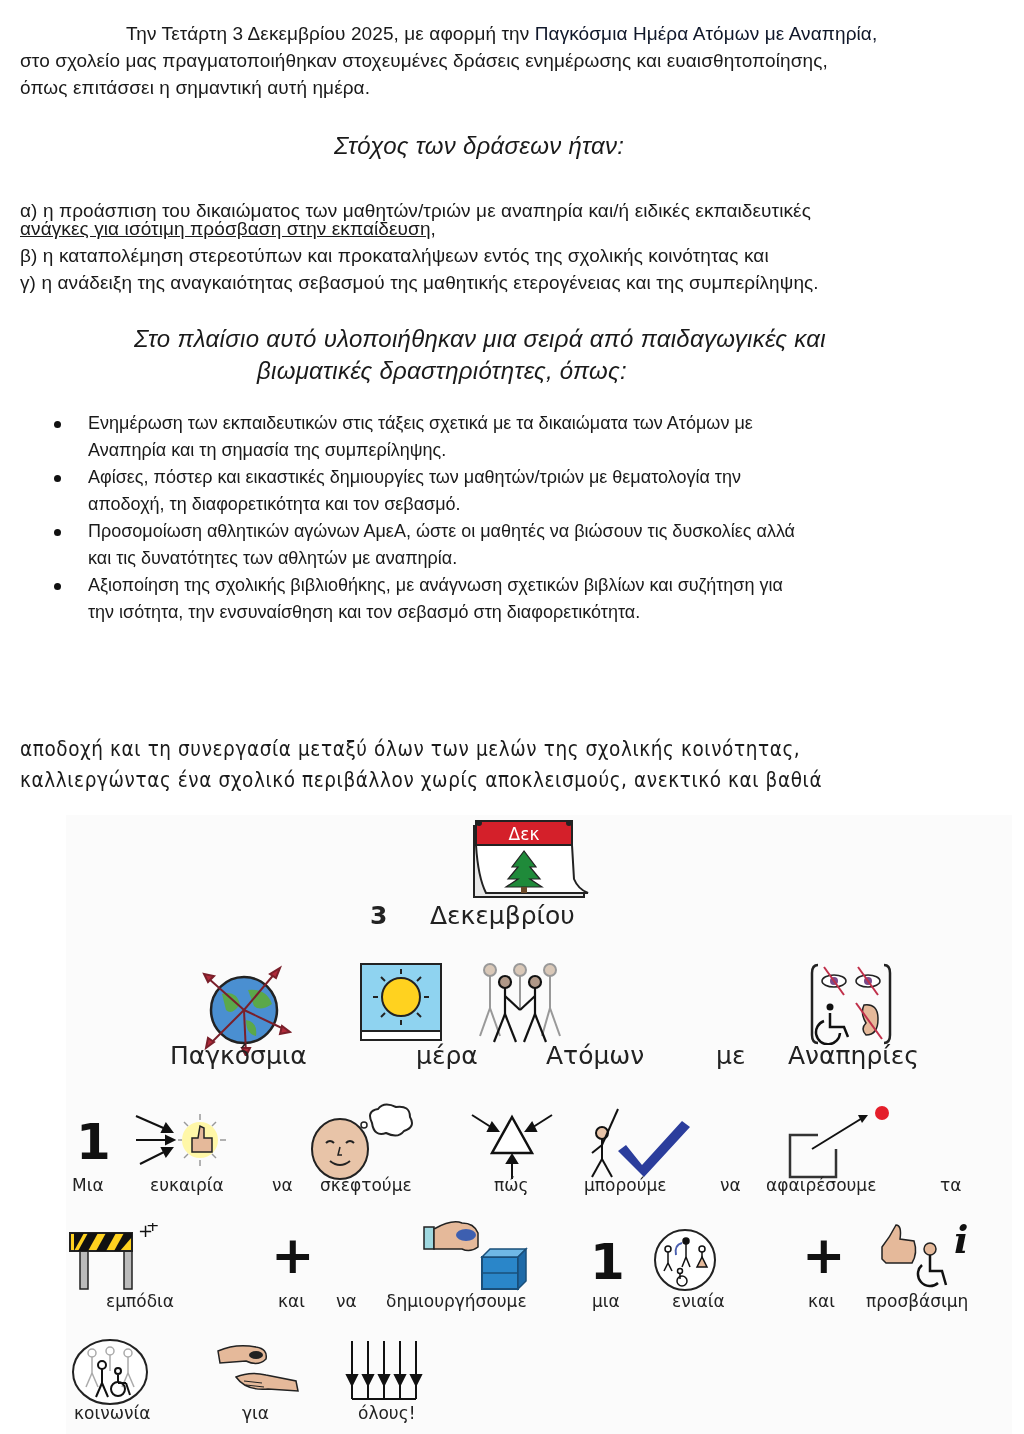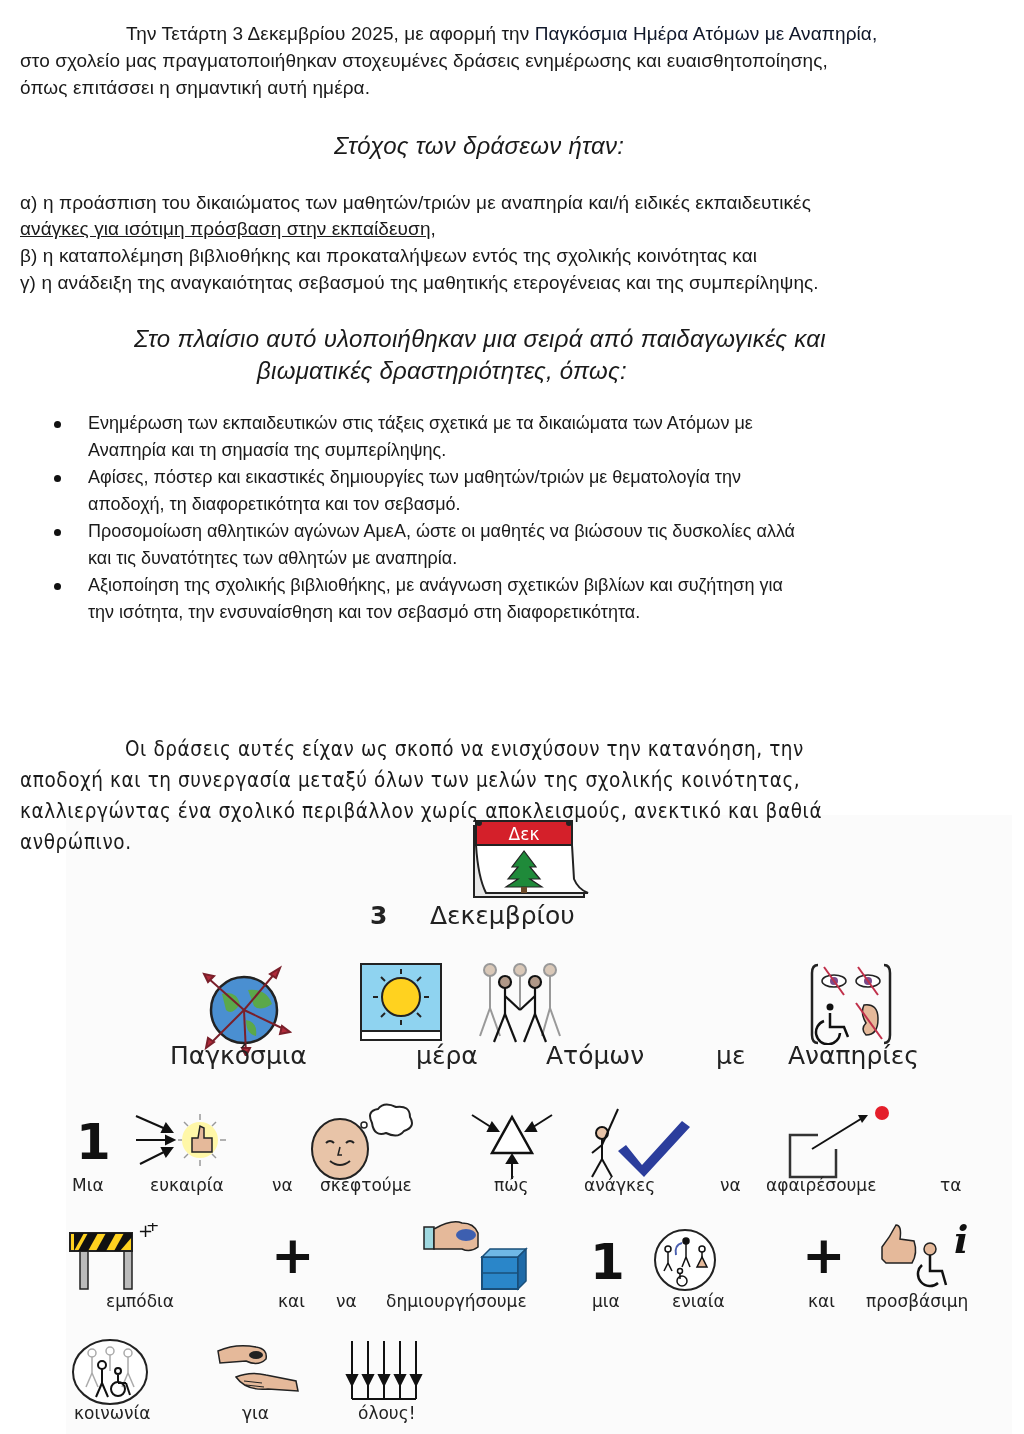--- a/index.html
+++ b/index.html
@@ -26,23 +26,23 @@
 </head>
 <body>
 
 <div class="txt p" style="top:21px; left:0;">
   <span style="display:inline-block;width:126px"></span><span>Την Τετάρτη 3 Δεκεμβρίου 2025, με αφορμή την </span><span class="link">Παγκόσμια Ημέρα Ατόμων με Αναπηρία,</span>
 </div>
 <div class="txt p" style="top:48px;">στο σχολείο μας πραγματοποιήθηκαν στοχευμένες δράσεις ενημέρωσης και ευαισθητοποίησης,</div>
 <div class="txt p" style="top:75px;">όπως επιτάσσει η σημαντική αυτή ημέρα.</div>
 
 <div class="txt h-italic" style="top:131px; left:334px;">Στόχος των δράσεων ήταν:</div>
-<div class="txt p" style="top:190px;">α) η προάσπιση του δικαιώματος των μαθητών/τριών με αναπηρία και/ή ειδικές εκπαιδευτικές</div>
+<div class="txt p" style="top:198px;">α) η προάσπιση του δικαιώματος των μαθητών/τριών με αναπηρία και/ή ειδικές εκπαιδευτικές</div>
 <div class="txt p" style="top:216px;text-decoration:underline;">ανάγκες για ισότιμη πρόσβαση στην εκπαίδευση,</div>
-<div class="txt p" style="top:243px;">β) η καταπολέμηση βιβλιοθήκης και προκαταλήψεων εντός της σχολικής κοινότητας και</div>
+<div class="txt p" style="top:243px;">β) η καταπολέμηση στερεοτύπων και προκαταλήψεων εντός της σχολικής κοινότητας και</div>
 <div class="txt p" style="top:270px;">γ) η ανάδειξη της αναγκαιότητας σεβασμού της μαθητικής ετερογένειας και της συμπερίληψης.</div>
 
 <div class="txt h-italic" style="top:324px; left:134px;text-align:right;">Στο πλαίσιο αυτό υλοποιήθηκαν μια σειρά από παιδαγωγικές και</div>
 <div class="txt h-italic" style="top:356px; left:257px;">βιωματικές δραστηριότητες, όπως:</div>
 
 <ul class="txt bullets">
   <li><span class="dot"></span><span>Ενημέρωση των εκπαιδευτικών στις τάξεις σχετικά με τα δικαιώματα των Ατόμων με
 Αναπηρία και τη σημασία της συμπερίληψης.</span></li>
   <li><span class="dot"></span><span>Αφίσες, πόστερ και εικαστικές δημιουργίες των μαθητών/τριών με θεματολογία την
 αποδοχή, τη διαφορετικότητα και τον σεβασμό.</span></li>
@@ -201,21 +201,21 @@
     <path d="M36 30 L8 30 L8 72 L54 72 L54 44" fill="none" stroke="#333" stroke-width="2.5"></path>
     <line x1="30" y1="44" x2="82" y2="12" stroke="#111" stroke-width="2"></line>
     <polygon points="86,10 76,10 80,18" fill="#111"></polygon>
     <circle cx="100" cy="8" r="7" fill="#e41e2a"></circle>
   </svg>
   <div class="lbl lbl-sm" style="left:6px;top:360px">Μια</div>
   <div class="lbl lbl-sm" style="left:84px;top:360px">ευκαιρία</div>
   <div class="lbl lbl-sm" style="left:206px;top:360px">να</div>
   <div class="lbl lbl-sm" style="left:254px;top:360px">σκεφτούμε</div>
   <div class="lbl lbl-sm" style="left:428px;top:360px">πώς</div>
-  <div class="lbl lbl-sm" style="left:518px;top:360px">ανάγκες</div>
+  <div class="lbl lbl-sm" style="left:518px;top:360px">μπορούμε</div>
   <div class="lbl lbl-sm" style="left:654px;top:360px">να</div>
   <div class="lbl lbl-sm" style="left:700px;top:360px">αφαιρέσουμε</div>
   <div class="lbl lbl-sm" style="left:874px;top:360px">τα</div>
 
   <svg class="pic" style="left:2px;top:408px" width="90" height="68" viewBox="0 0 90 68">
     <rect x="12" y="26" width="8" height="40" fill="#bbb" stroke="#222" stroke-width="1.5"></rect>
     <rect x="56" y="26" width="8" height="40" fill="#bbb" stroke="#222" stroke-width="1.5"></rect>
     <rect x="2" y="10" width="62" height="18" fill="#ffd21f" stroke="#222" stroke-width="2"></rect>
     <g fill="#111">
         <polygon points="6,10 16,10 6,28"></polygon>
@@ -324,17 +324,15 @@
         <line x1="72" y1="48" x2="72" y2="62"></line>
       <line x1="8" y1="62" x2="72" y2="62"></line>
     </g>
   </svg>
   <div class="lbl lbl-sm" style="left:8px;top:588px">κοινωνία</div>
   <div class="lbl lbl-sm" style="left:176px;top:588px">για</div>
   <div class="lbl lbl-sm" style="left:292px;top:588px">όλους!</div>
 </div>
 
 <div class="txt closing">
-  <div><span style="display:inline-block;width:105px"></span><span>Οι δράσεις αυτές είχαν ως σκοπό να ενισχύσουν την κατανόηση, την</span></div>
   <div>αποδοχή και τη συνεργασία μεταξύ όλων των μελών της σχολικής κοινότητας,</div>
   <div>καλλιεργώντας ένα σχολικό περιβάλλον χωρίς αποκλεισμούς, ανεκτικό και βαθιά</div>
-  <div>ανθρώπινο.</div>
 </div>
 
 </body></html>

